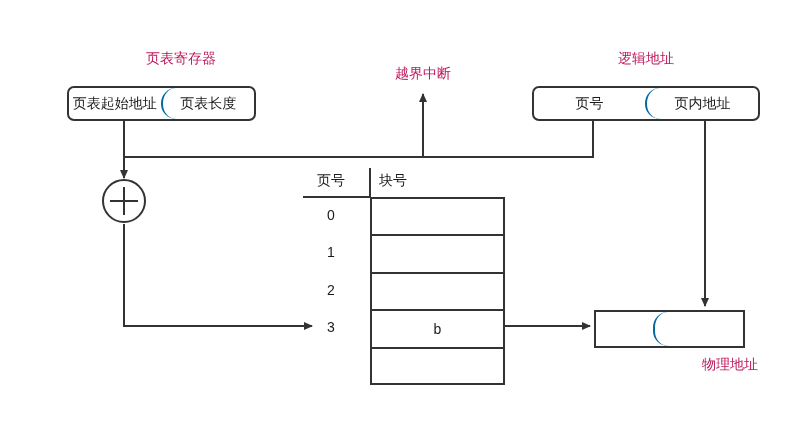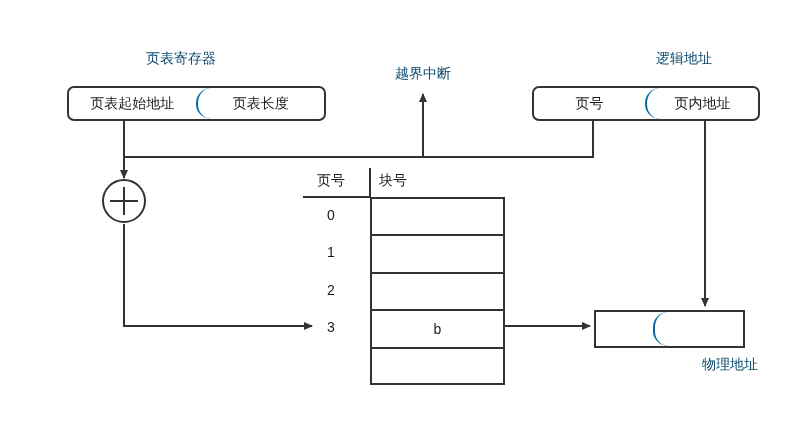--- a/index.html
+++ b/index.html
@@ -45,21 +45,21 @@
     box-sizing: border-box;
     white-space: nowrap;
   }
   .cell.divider-left {
     border-left: 2px solid #0369a1;
     border-radius: 15px;
   }
   .caption {
     position: absolute;
     font-size: 14px;
-    color: #0c4a6e;
+    color: #be185d;
     white-space: nowrap;
     text-align: center;
     transform: translateX(-50%);
   }
   .pt-header {
     position: absolute;
     font-size: 14px;
     color: #1a1a1a;
     white-space: nowrap;
     transform: translateX(-50%);
@@ -117,28 +117,28 @@
     <circle cx="124" cy="201" r="21" stroke="#333333" stroke-width="2" fill="#ffffff"></circle>
     <path d="M110,201 L138,201 M124,187 L124,215" stroke="#333333" stroke-width="2" fill="none"></path>
 
     <path d="M370,168 L370,197" stroke="#333333" stroke-width="2" fill="none"></path>
 
     <path d="M303,197 L370,197" stroke="#333333" stroke-width="2" fill="none"></path>
   </svg>
 
   <div class="caption" style="left:181px; top:50px;">页表寄存器</div>
 
-  <div class="box rounded" style="left:67px; top:86px; width:259px; height:35px;">
+  <div class="box rounded" style="left:67px; top:86px; width:189px; height:35px;">
     <div class="cell">页表起始地址</div>
     <div class="cell divider-left">页表长度</div>
   </div>
 
   <div class="caption" style="left:423px; top:65px;">越界中断</div>
 
-  <div class="caption" style="left:684px; top:50px;">逻辑地址</div>
+  <div class="caption" style="left:646px; top:50px;">逻辑地址</div>
 
   <div class="box rounded" style="left:532px; top:86px; width:228px; height:35px;">
     <div class="cell">页号</div>
     <div class="cell divider-left">页内地址</div>
   </div>
 
   <div class="pt-header" style="left:331px; top:172px;">页号</div>
   <div class="pt-header" style="left:393px; top:172px;">块号</div>
 
   <div class="pt-index" style="left:331px; top:215px;">0</div>

